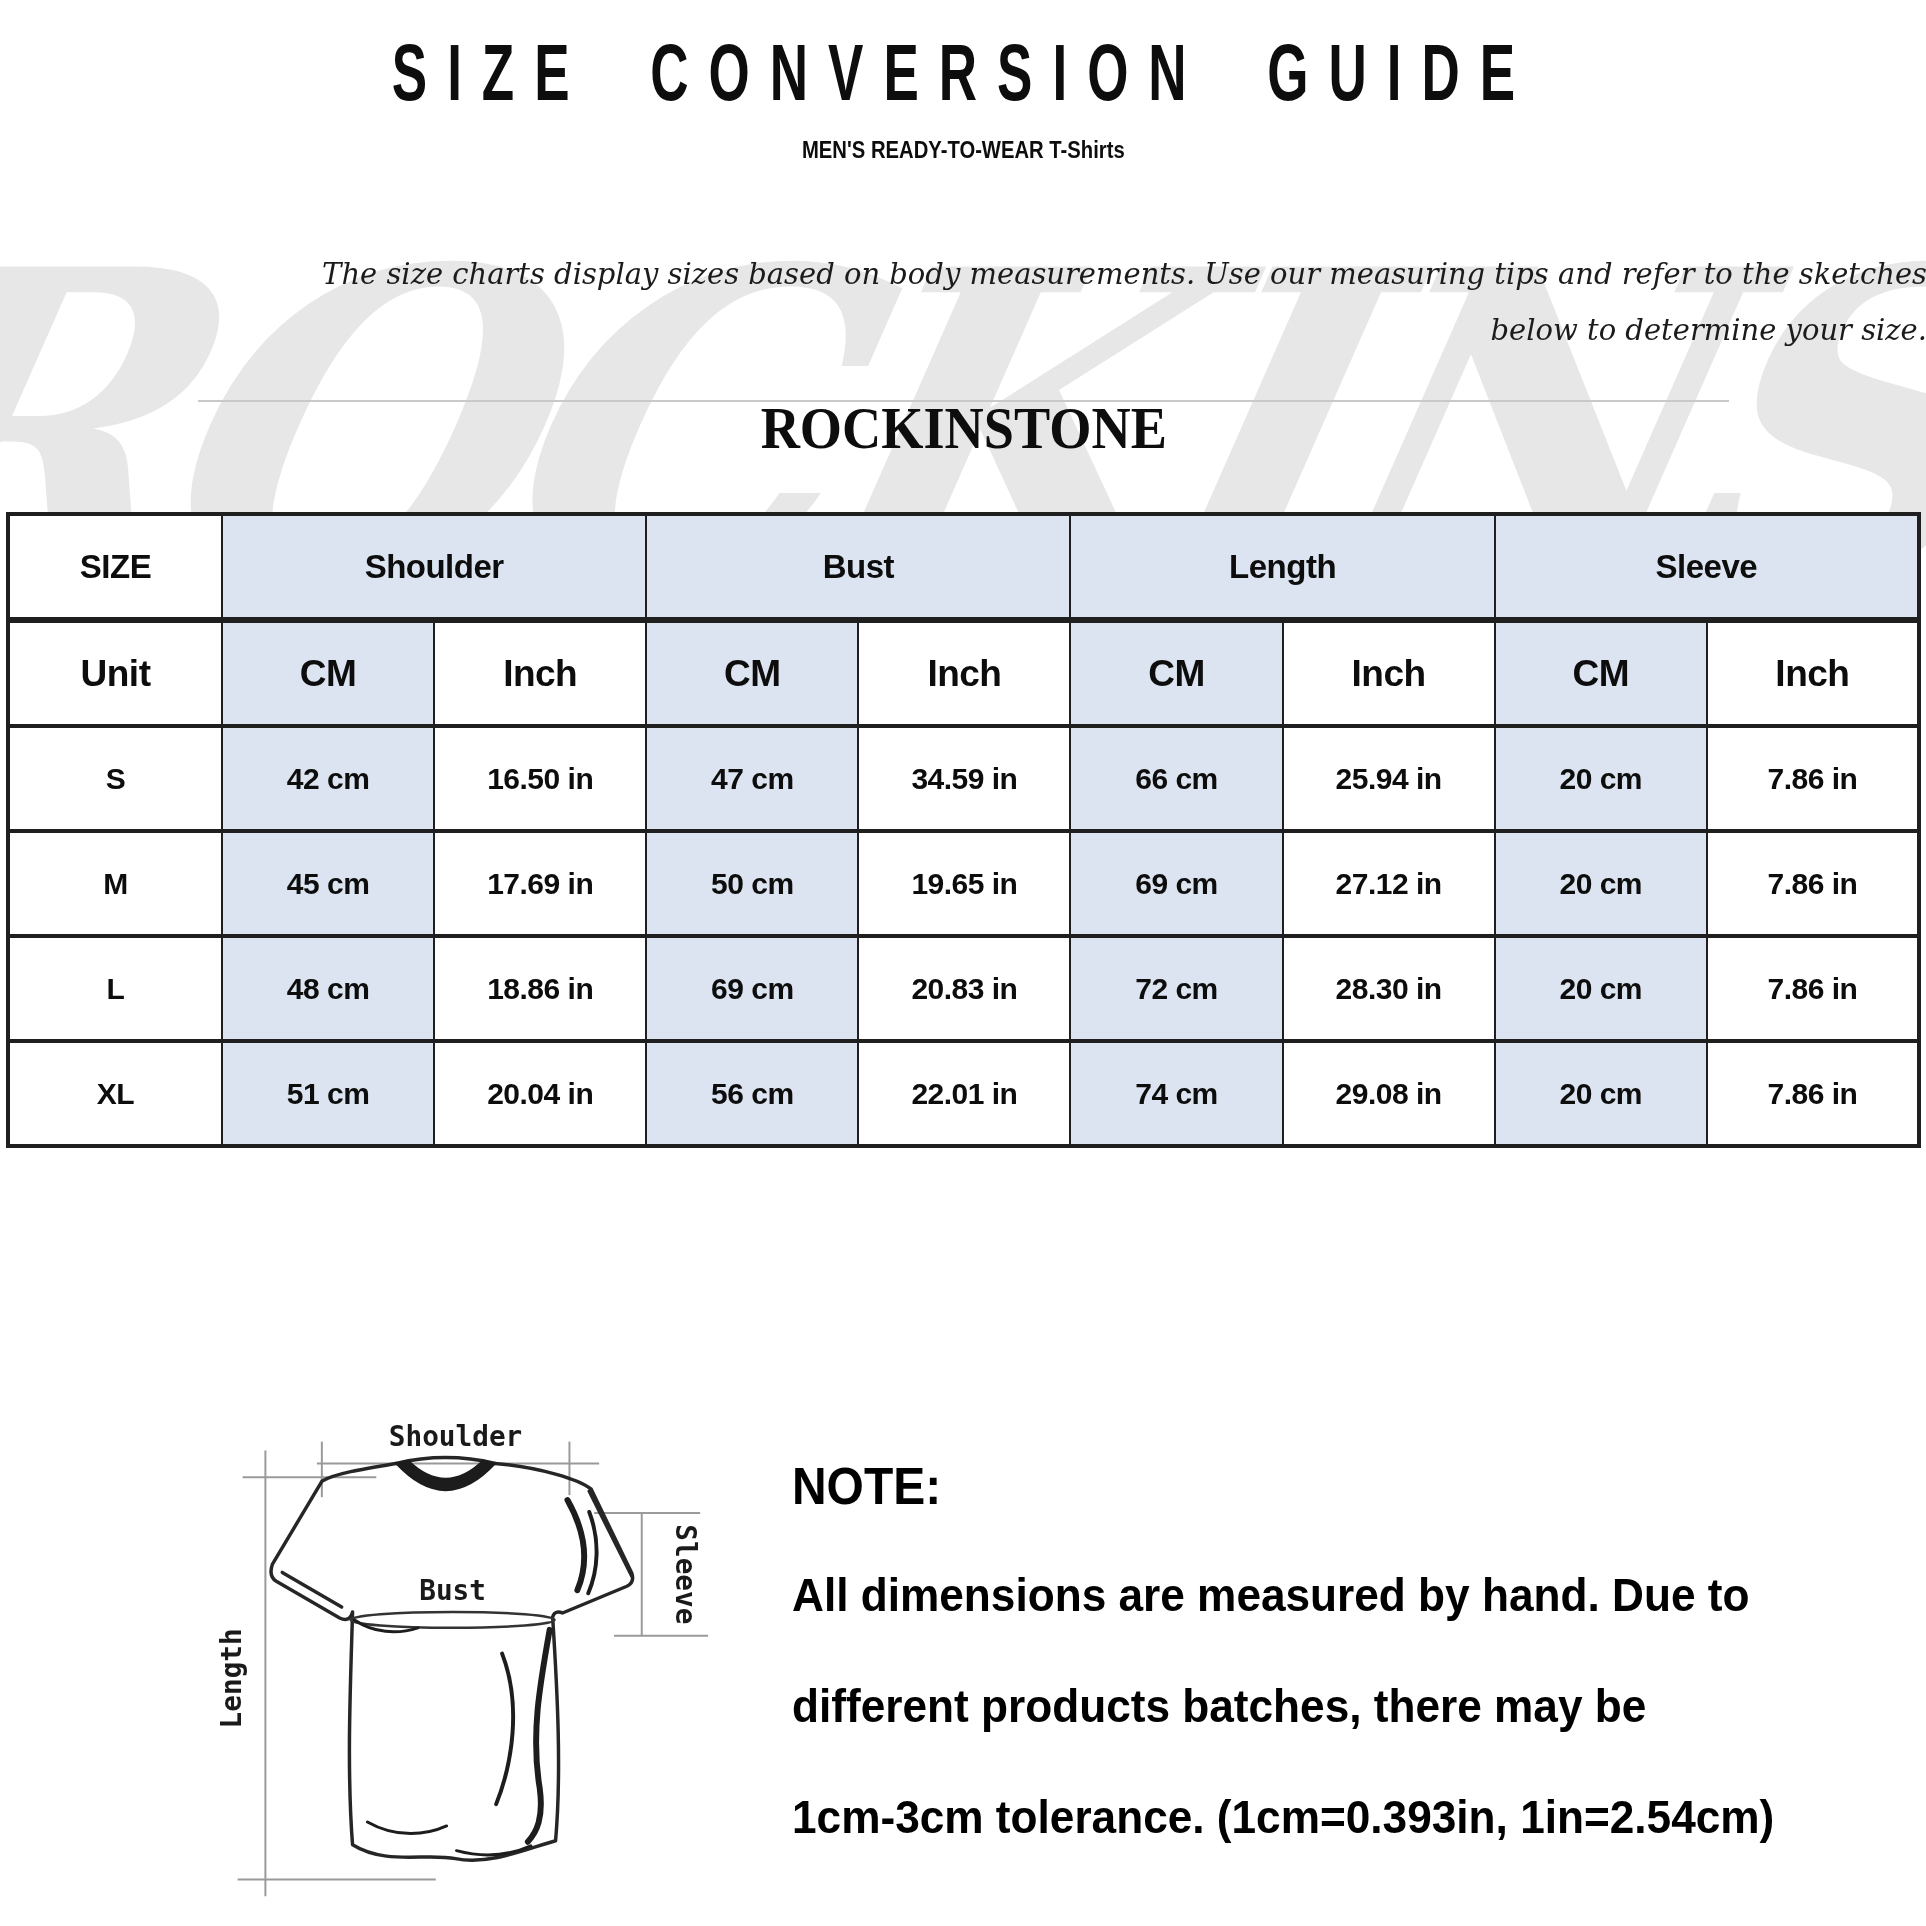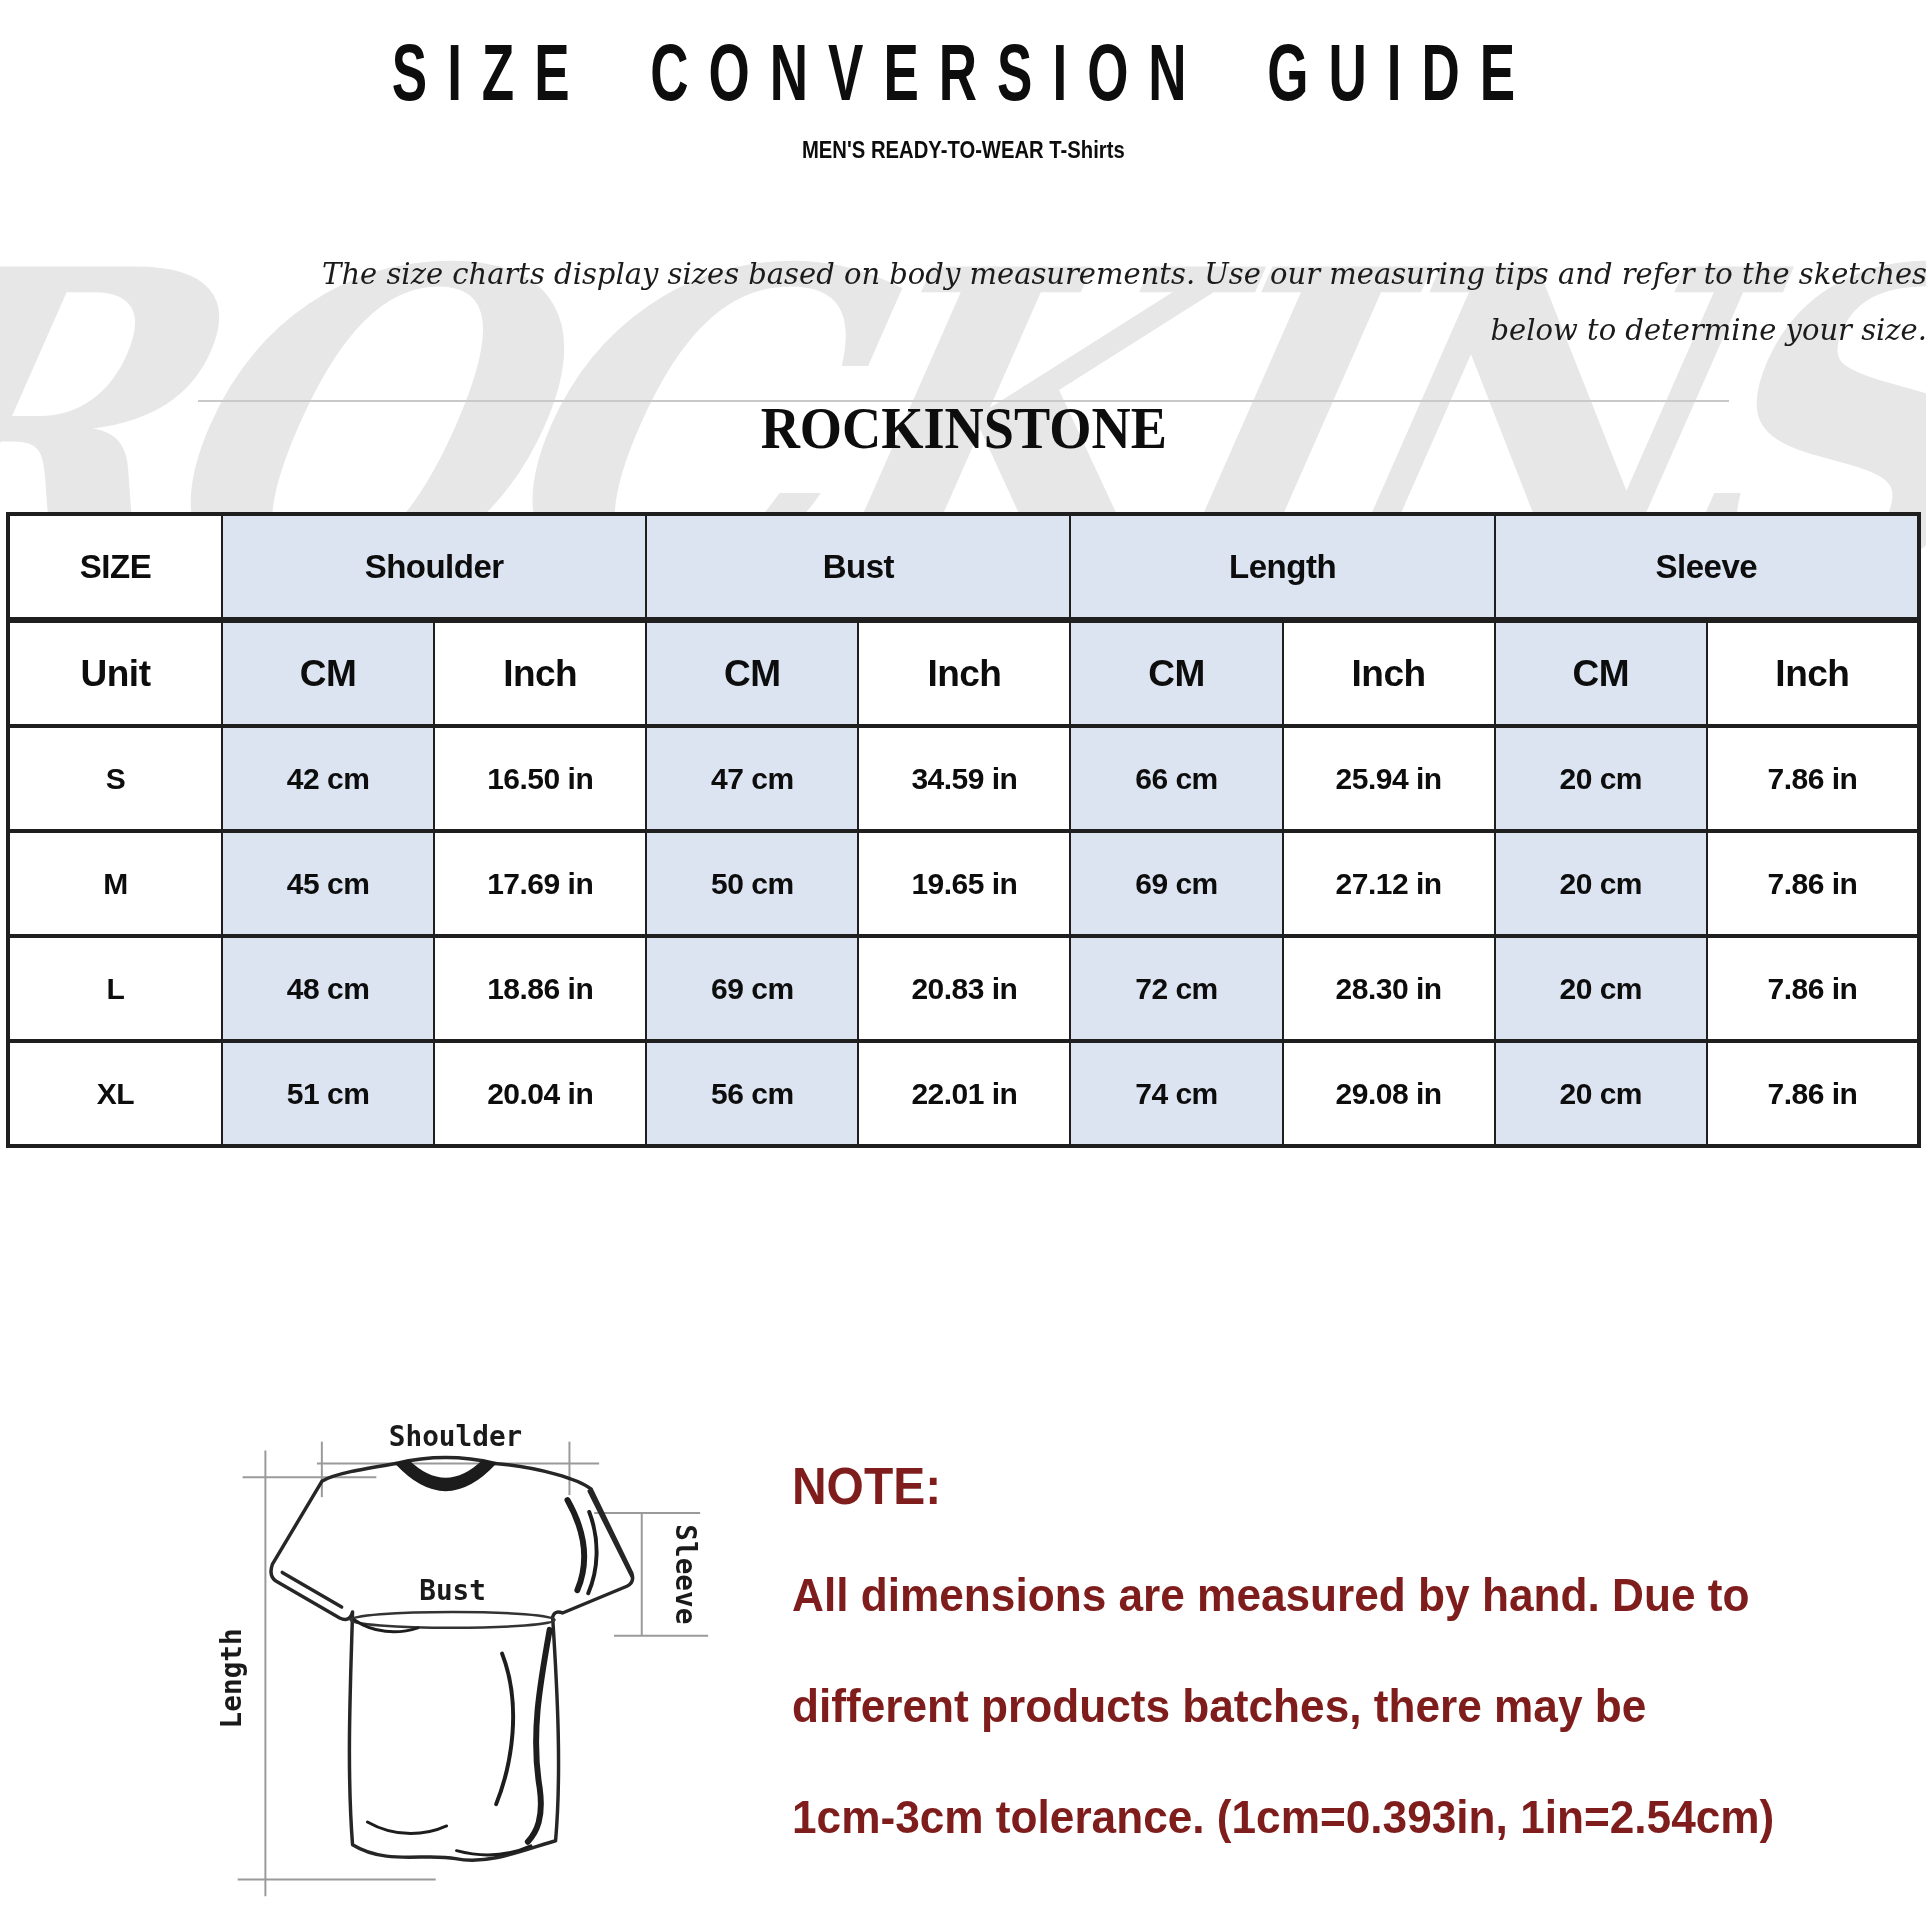--- a/index.html
+++ b/index.html
@@ -66,21 +66,21 @@
     font-weight:bold;letter-spacing:-0.5px;background:#fff;
   }
   .size-table thead tr.group-row th{height:101px;font-size:33px;border-bottom-width:6px;}
   .size-table thead tr.unit-row th{height:101px;font-size:37px;}
   .size-table tbody td{height:101px;font-size:30px;}
   .size-table .blue{background:var(--cell-fill);}
   
   .sketch-box{position:absolute;left:203px;top:1406px;width:515px;height:515px;z-index:1;}
   .note{
     position:absolute;left:792px;top:1457px;width:1069px;z-index:1;
-    font-weight:bold;color:#7f1d1d;
+    font-weight:bold;color:#000000;
   }
   .note .note-title{font-size:51px;margin-bottom:51px;transform:scaleX(0.94);transform-origin:left;}
   .note .note-line{font-size:47px;margin-bottom:56px;white-space:nowrap;transform:scaleX(0.94);transform-origin:left;}
   svg text{font-family:"DejaVu Sans Mono",monospace;font-weight:bold;fill:#1a1a1a;}
 </style>
 </head>
 <body>
 
 <div class="page">
 

